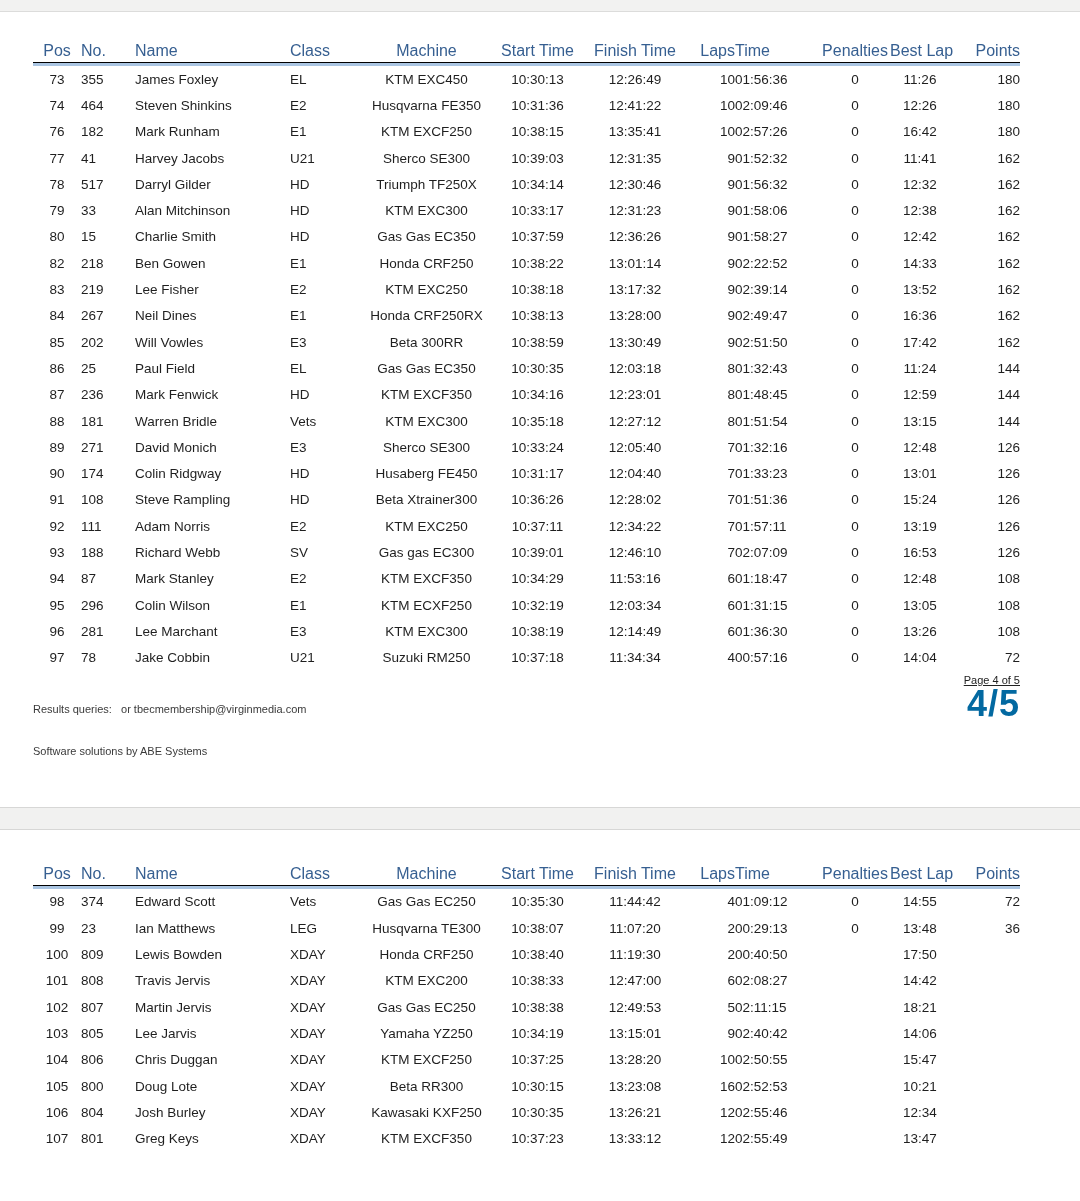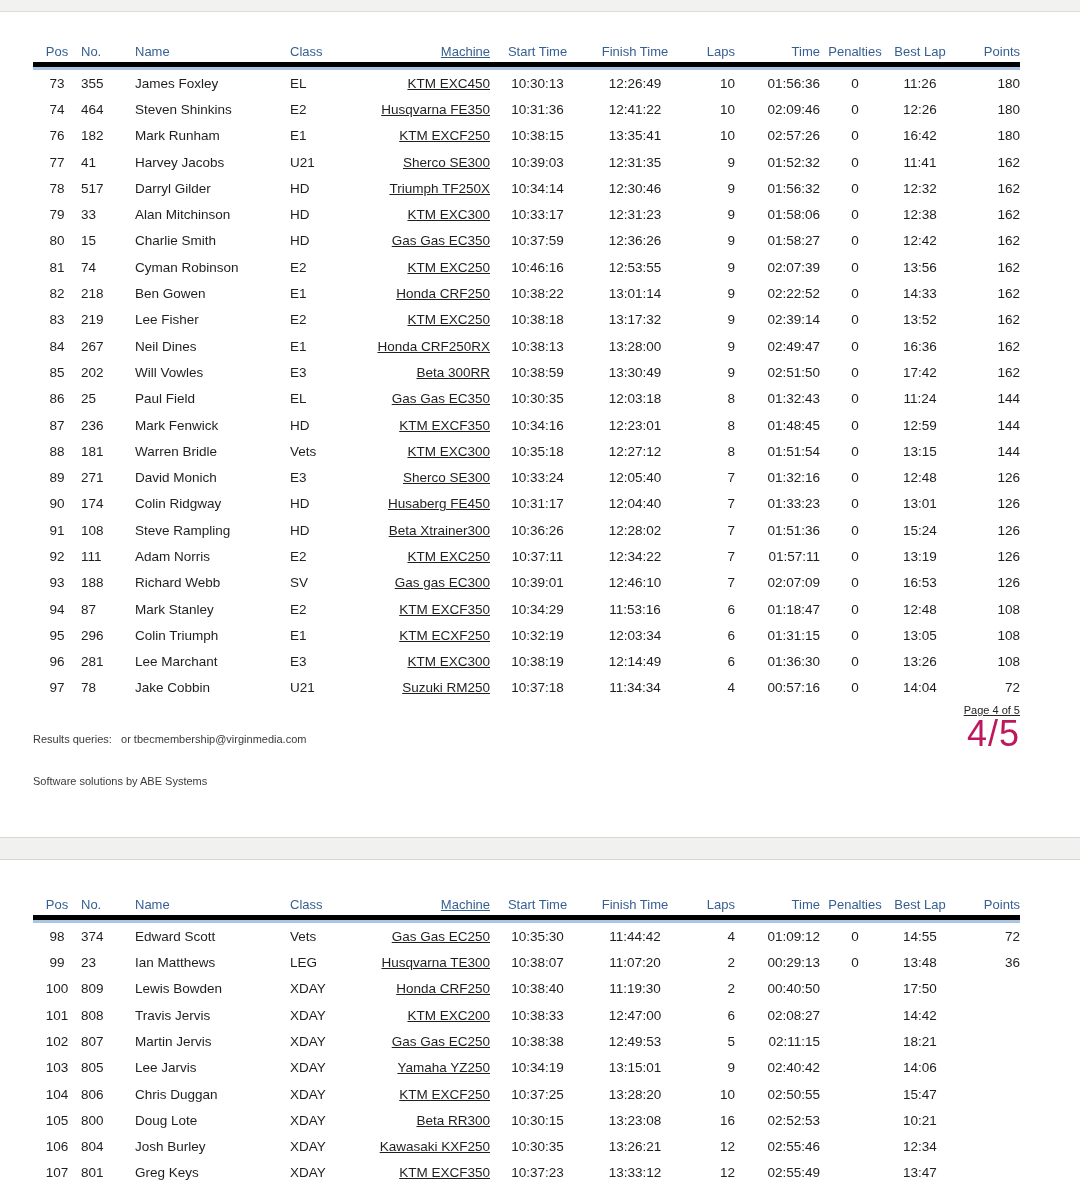--- a/index.html
+++ b/index.html
@@ -34,49 +34,49 @@
     border-collapse: separate;
     border-spacing: 0;
     table-layout: fixed;
     margin-left: 33px;
     width: 987px;
   }
   .table1 { margin-top: 28px; }
   .table2 { margin-top: 33px; }
   .results-table th {
     color: #365f91;
-    font-size: 13px;
+    font-size: 16px;
     font-weight: normal;
     height: 22px;
     padding: 0;
-    border-bottom: 5px solid #000000;
+    border-bottom: 1px solid #000000;
     vertical-align: middle;
     white-space: nowrap;
   }
   .results-table tbody tr:first-child td {
     border-top: 3px solid #aac5e2;
   }
   .results-table td {
     font-size: 13.5px;
     height: 26.3px;
     padding: 0;
     vertical-align: middle;
     white-space: nowrap;
     overflow: hidden;
   }
   
   .col-pos       { width: 48px;  text-align: center; }
   .col-no        { width: 52px;  text-align: left;  padding-right: 20px !important; box-sizing: border-box; }
   .col-name      { width: 150px; text-align: left;   padding-left: 2px !important;  box-sizing: border-box; }
   .col-class     { width: 72px;  text-align: left;   padding-left: 7px !important;  box-sizing: border-box; }
-  .col-machine   { width: 135px; text-align: right;   padding-left: 8px !important;  box-sizing: border-box; text-decoration: underline; }
+  .col-machine   { width: 135px; text-align: center;   padding-left: 8px !important;  box-sizing: border-box; }
   .col-start     { width: 95px;  text-align: center; }
   .col-finish    { width: 100px; text-align: center; }
   .col-laps      { width: 50px;  text-align: right; }
-  .col-time      { width: 85px;  text-align: right; }
+  .col-time      { width: 85px;  text-align: left; }
   .col-penalties { width: 70px;  text-align: center; }
   .col-bestlap   { width: 60px;  text-align: center; }
   .col-points    { width: 70px;  text-align: right; }
 
   .footer-row {
     margin-left: 33px;
     margin-top: 3px;
     width: 987px;
     display: flex;
     justify-content: space-between;
@@ -92,23 +92,23 @@
     text-align: right;
   }
   .page-label {
     font-size: 11px;
     color: #222222;
     line-height: 13px;
     text-decoration: underline;
   }
   .page-watermark {
     font-size: 36px;
-    color: #be185d;
+    color: #0369a1;
     line-height: 34px;
-    font-weight: 400;
+    font-weight: 700;
     letter-spacing: 1px;
   }
 </style>
 </head>
 <body>
 
 <div class="viewport">
 
   <div class="chrome-band"></div>
 
@@ -222,34 +222,20 @@
           <td class="col-machine">Gas Gas EC350</td>
           <td class="col-start">10:37:59</td>
           <td class="col-finish">12:36:26</td>
           <td class="col-laps">9</td>
           <td class="col-time">01:58:27</td>
           <td class="col-penalties">0</td>
           <td class="col-bestlap">12:42</td>
           <td class="col-points">162</td>
         </tr>
         <tr>
-          <td class="col-pos">81</td>
-          <td class="col-no">74</td>
-          <td class="col-name">Cyman Robinson</td>
-          <td class="col-class">E2</td>
-          <td class="col-machine">KTM EXC250</td>
-          <td class="col-start">10:46:16</td>
-          <td class="col-finish">12:53:55</td>
-          <td class="col-laps">9</td>
-          <td class="col-time">02:07:39</td>
-          <td class="col-penalties">0</td>
-          <td class="col-bestlap">13:56</td>
-          <td class="col-points">162</td>
-        </tr>
-        <tr>
           <td class="col-pos">82</td>
           <td class="col-no">218</td>
           <td class="col-name">Ben Gowen</td>
           <td class="col-class">E1</td>
           <td class="col-machine">Honda CRF250</td>
           <td class="col-start">10:38:22</td>
           <td class="col-finish">13:01:14</td>
           <td class="col-laps">9</td>
           <td class="col-time">02:22:52</td>
           <td class="col-penalties">0</td>
@@ -420,21 +406,21 @@
           <td class="col-finish">11:53:16</td>
           <td class="col-laps">6</td>
           <td class="col-time">01:18:47</td>
           <td class="col-penalties">0</td>
           <td class="col-bestlap">12:48</td>
           <td class="col-points">108</td>
         </tr>
         <tr>
           <td class="col-pos">95</td>
           <td class="col-no">296</td>
-          <td class="col-name">Colin Triumph</td>
+          <td class="col-name">Colin Wilson</td>
           <td class="col-class">E1</td>
           <td class="col-machine">KTM ECXF250</td>
           <td class="col-start">10:32:19</td>
           <td class="col-finish">12:03:34</td>
           <td class="col-laps">6</td>
           <td class="col-time">01:31:15</td>
           <td class="col-penalties">0</td>
           <td class="col-bestlap">13:05</td>
           <td class="col-points">108</td>
         </tr>

